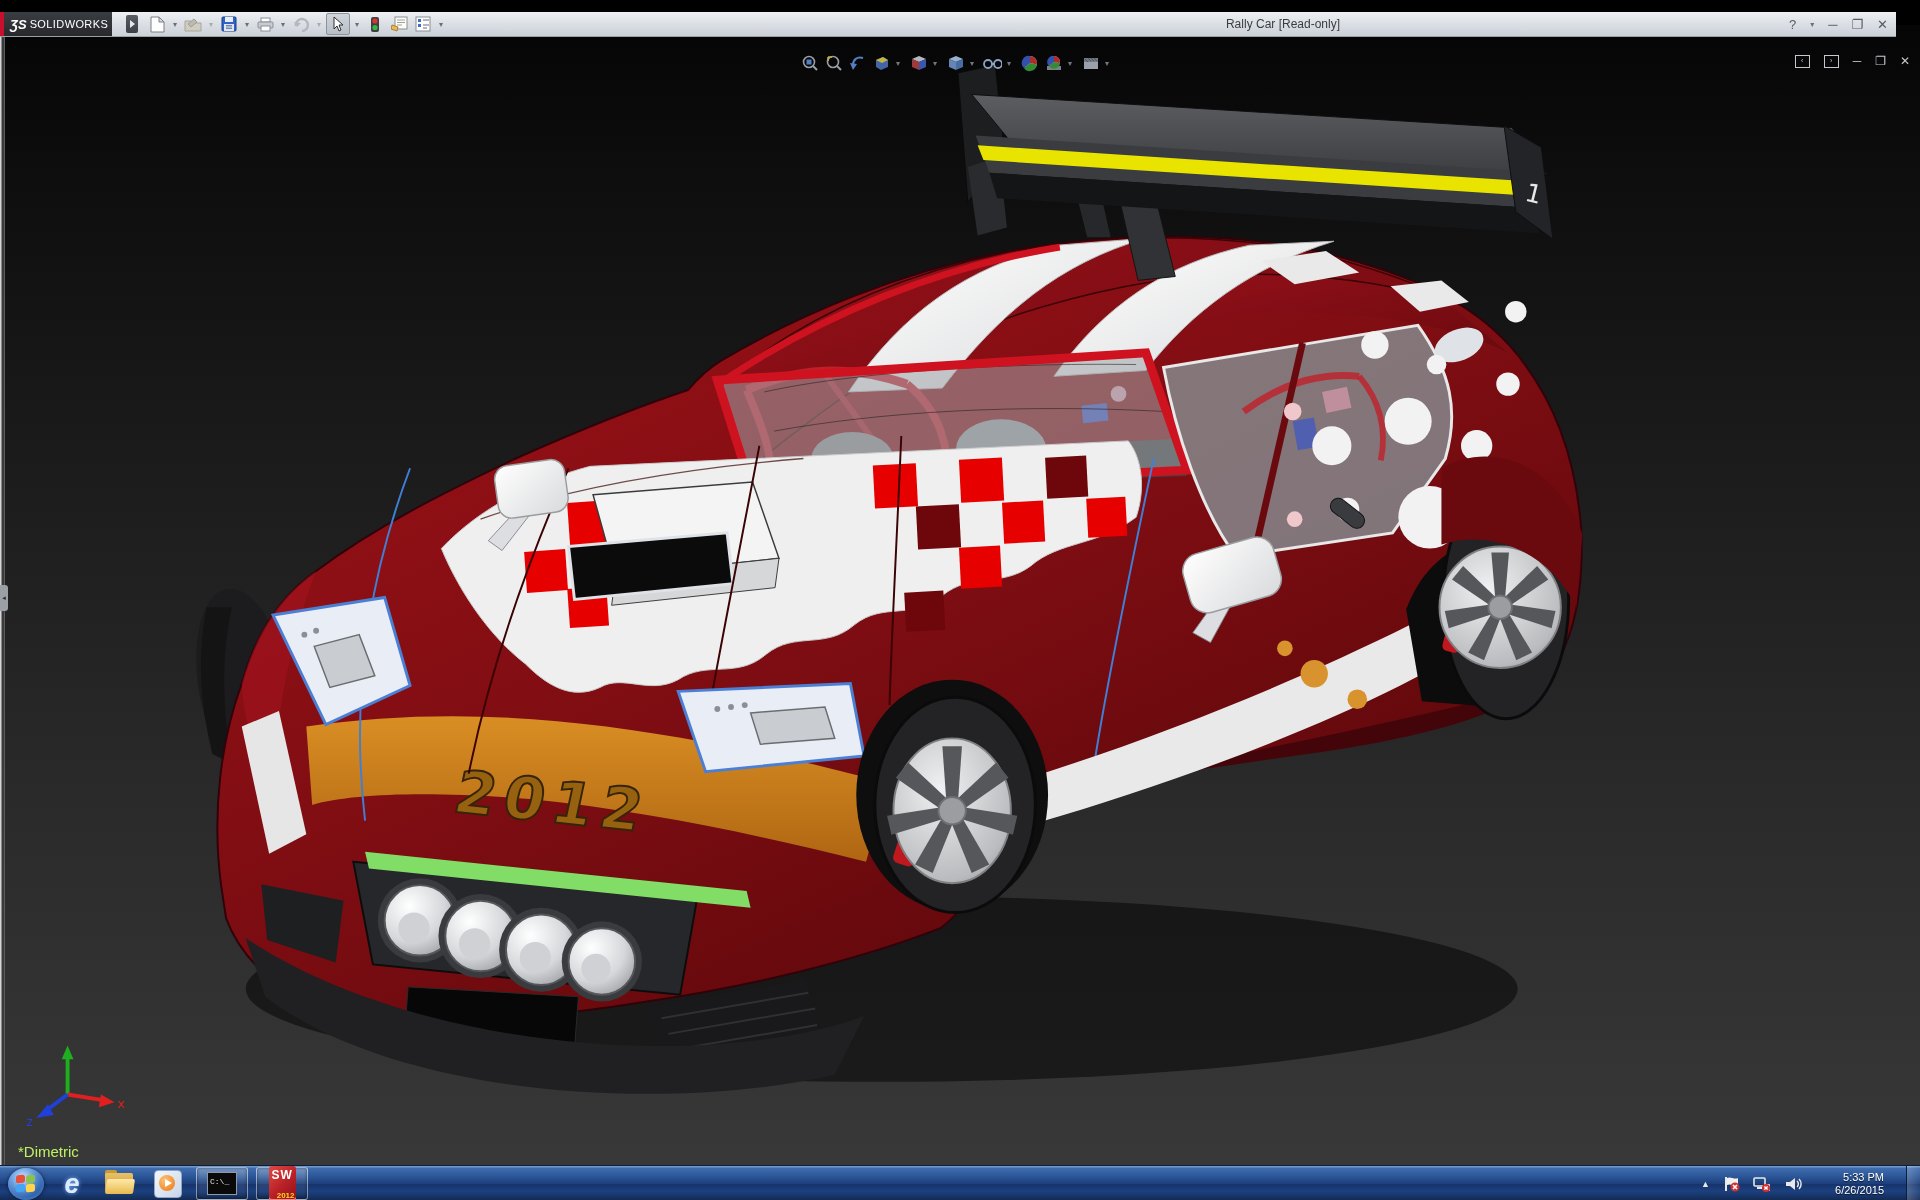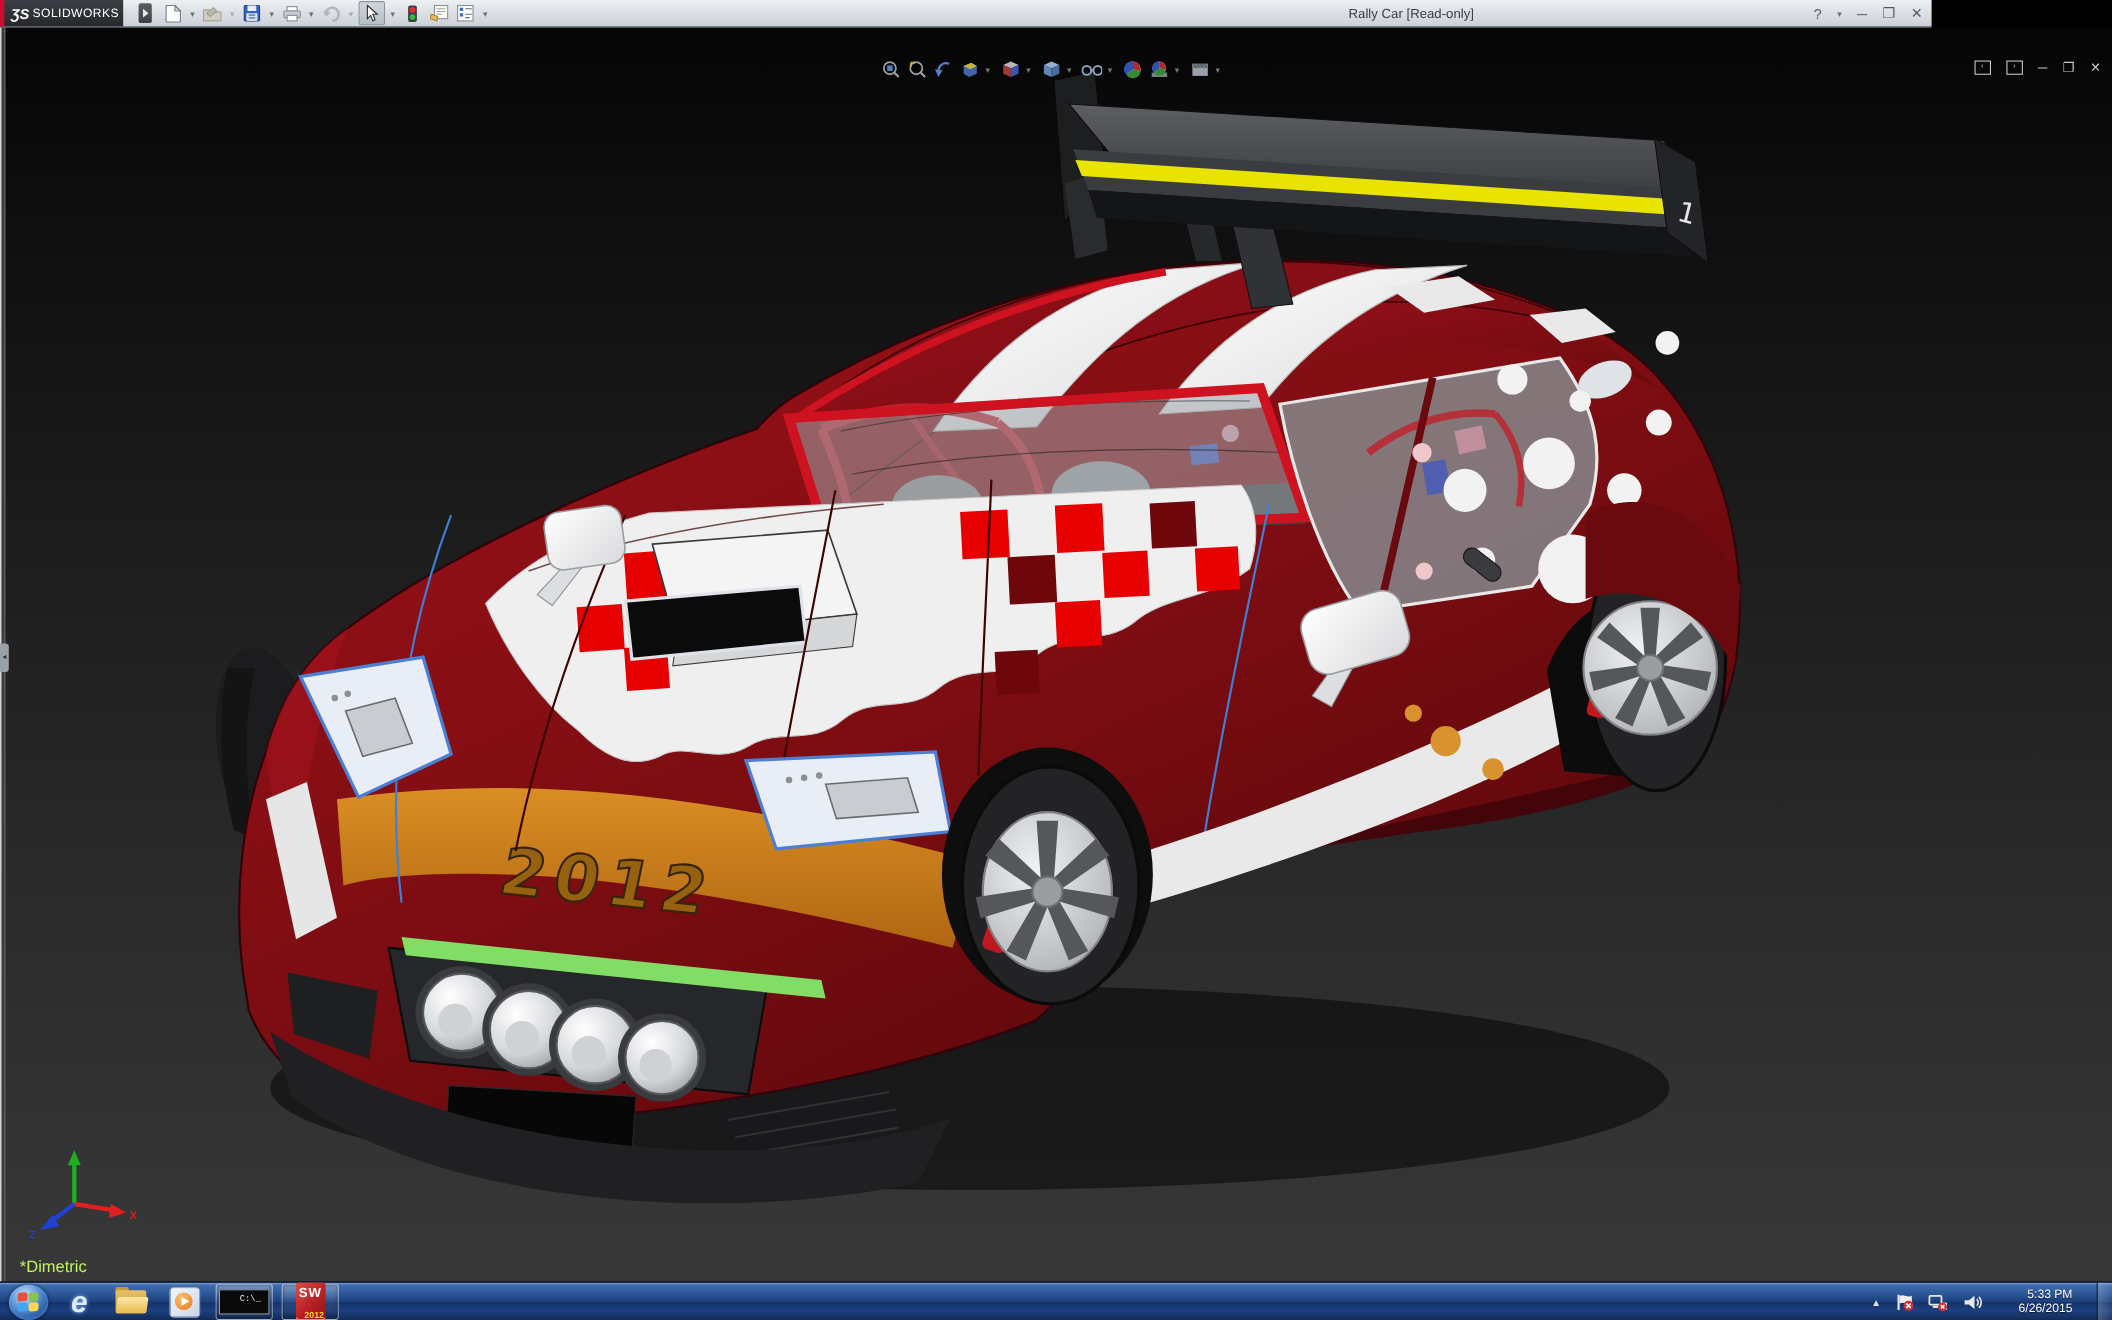--- a/index.html
+++ b/index.html
@@ -1,18 +1,18 @@
 <!DOCTYPE html>
 <html><head>
 <meta charset="utf-8">
 <style>
   html,body{margin:0;padding:0;width:1920px;height:1200px;overflow:hidden;
     font-family:"Liberation Sans","DejaVu Sans",sans-serif;background:#000;}
   
-  .titlebar{position:absolute;left:0;top:0;width:1756px;height:24px;
+  .titlebar{position:absolute;left:0;top:12px;width:1896px;height:24px;
     background:linear-gradient(180deg,#eef0f3 0%,#dde1e6 45%,#ccd1d8 100%);
     border-bottom:1px solid #9aa0a8;z-index:30;}
   .brand{position:absolute;left:0;top:0;height:24px;width:112px;display:flex;align-items:center;
     background:linear-gradient(180deg,#3a3d42,#26282c);color:#fff;}
   .brand-red{width:4px;height:24px;background:#c8102e;}
   .brand-mark{font-style:italic;font-weight:bold;font-size:13px;margin:0 3px 0 6px;}
   .brand-name{font-size:11px;letter-spacing:.4px;}
   .flyout{position:absolute;left:126px;top:3px;width:12px;height:18px;background:linear-gradient(180deg,#5a5e64,#3c4046);
     border-radius:2px;display:flex;align-items:center;justify-content:center;}
   .flyout::after{content:"";border-left:5px solid #e8e8e8;border-top:4px solid transparent;border-bottom:4px solid transparent;}
@@ -59,21 +59,21 @@
   .ie{font-size:27px;font-style:italic;font-weight:bold;color:#dcecff;text-shadow:0 0 4px #7fb2ff;line-height:30px;}
   .folder{position:relative;width:30px;height:22px;}
   .folder .back{position:absolute;left:0;top:0;width:28px;height:20px;border-radius:2px;background:linear-gradient(180deg,#e8c066,#c89a34);}
   .folder .tabf{position:absolute;left:0;top:-3px;width:12px;height:6px;border-radius:2px 2px 0 0;background:#c89a34;}
   .folder .front{position:absolute;left:1px;top:6px;width:28px;height:15px;border-radius:2px;
     background:linear-gradient(180deg,#ffe9a8,#e8b94e);transform:skewX(-8deg);}
   .wmp{position:relative;width:26px;height:26px;border-radius:4px;background:linear-gradient(135deg,#f4f7fb,#c9d6e8);border:1px solid #8fa6c4;}
   .wmp .pc{position:absolute;left:4px;top:4px;width:16px;height:16px;border-radius:50%;background:radial-gradient(circle at 35% 30%,#ffc070,#e87818);}
   .wmp .tri{position:absolute;left:10px;top:8px;border-left:7px solid #fff;border-top:4px solid transparent;border-bottom:4px solid transparent;}
   .cmdico{width:26px;height:21px;background:#0a0a0a;border:1px solid #9099a6;border-radius:0;
-    color:#e8e8e8;font-family:"Liberation Mono","DejaVu Sans Mono",monospace;font-size:8px;line-height:18px;text-align:left;padding-left:18px;}
+    color:#e8e8e8;font-family:"Liberation Mono","DejaVu Sans Mono",monospace;font-size:8px;line-height:18px;text-align:left;padding-left:2px;}
   .swico{position:relative;width:27px;height:35px;border-radius:3px;
     background:linear-gradient(135deg,#e04a42 0%,#b81f26 55%,#8f1219 100%);box-shadow:0 -2px 0 #f08a80 inset;}
   .swico .sw{position:absolute;left:3px;top:2px;color:#fff;font-weight:bold;font-size:12px;letter-spacing:1px;}
   .swico .yr{position:absolute;right:1px;bottom:1px;color:#ffd820;font-weight:bold;font-size:8px;}
   .tray{margin-left:auto;display:flex;align-items:center;gap:12px;height:35px;}
   .tray .up{color:#e8e8e8;font-size:9px;}
   .clock{width:66px;text-align:right;color:#fff;font-size:11px;line-height:13px;margin-left:2px;
     text-shadow:0 1px 1px rgba(0,0,0,.7);}
   .showdesk{width:13px;height:35px;margin-left:10px;border-left:1px solid #0a1e3c;
     background:linear-gradient(90deg,rgba(255,255,255,.22),rgba(255,255,255,.06));}

